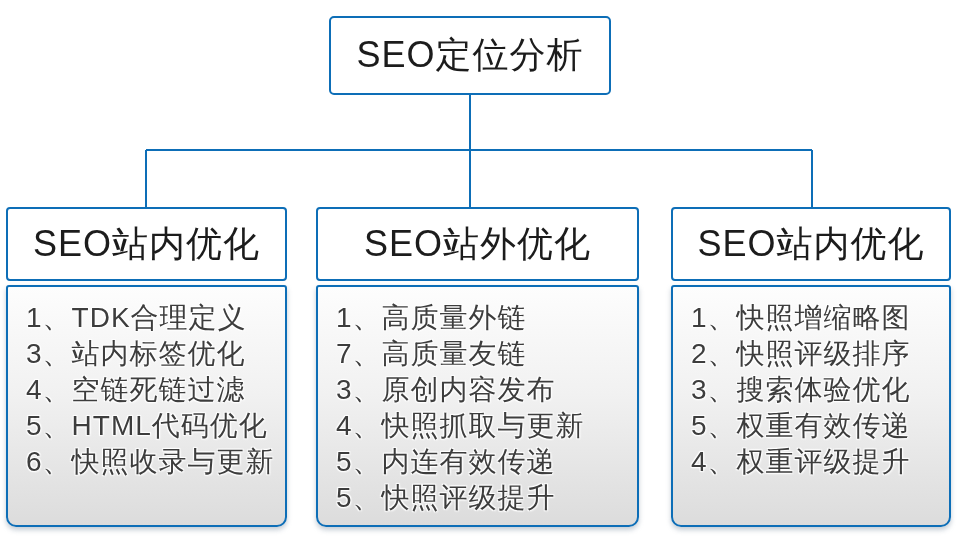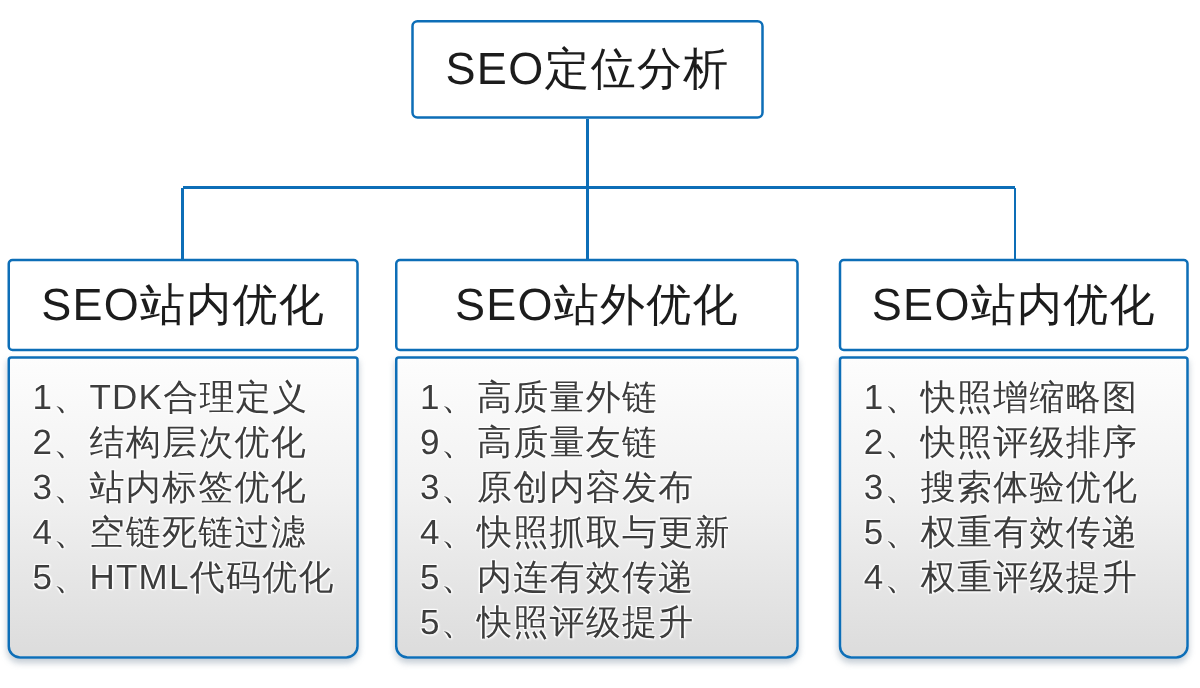--- a/index.html
+++ b/index.html
@@ -88,32 +88,32 @@
 
   <div class="node root-node">
     <span>SEO定位分析</span>
   </div>
 
   <div class="node col-header c0">
     <span>SEO站内优化</span>
   </div>
   <div class="col-list c0">
     <div class="item">1、TDK合理定义</div>
-    <div class="item">2、结构层次优化</div>
     <div class="item">3、站内标签优化</div>
     <div class="item">4、空链死链过滤</div>
     <div class="item">5、HTML代码优化</div>
+    <div class="item">6、快照收录与更新</div>
   </div>
 
   <div class="node col-header c1">
     <span>SEO站外优化</span>
   </div>
   <div class="col-list c1">
     <div class="item">1、高质量外链</div>
-    <div class="item">9、高质量友链</div>
+    <div class="item">7、高质量友链</div>
     <div class="item">3、原创内容发布</div>
     <div class="item">4、快照抓取与更新</div>
     <div class="item">5、内连有效传递</div>
     <div class="item">5、快照评级提升</div>
   </div>
 
   <div class="node col-header c2">
     <span>SEO站内优化</span>
   </div>
   <div class="col-list c2">

